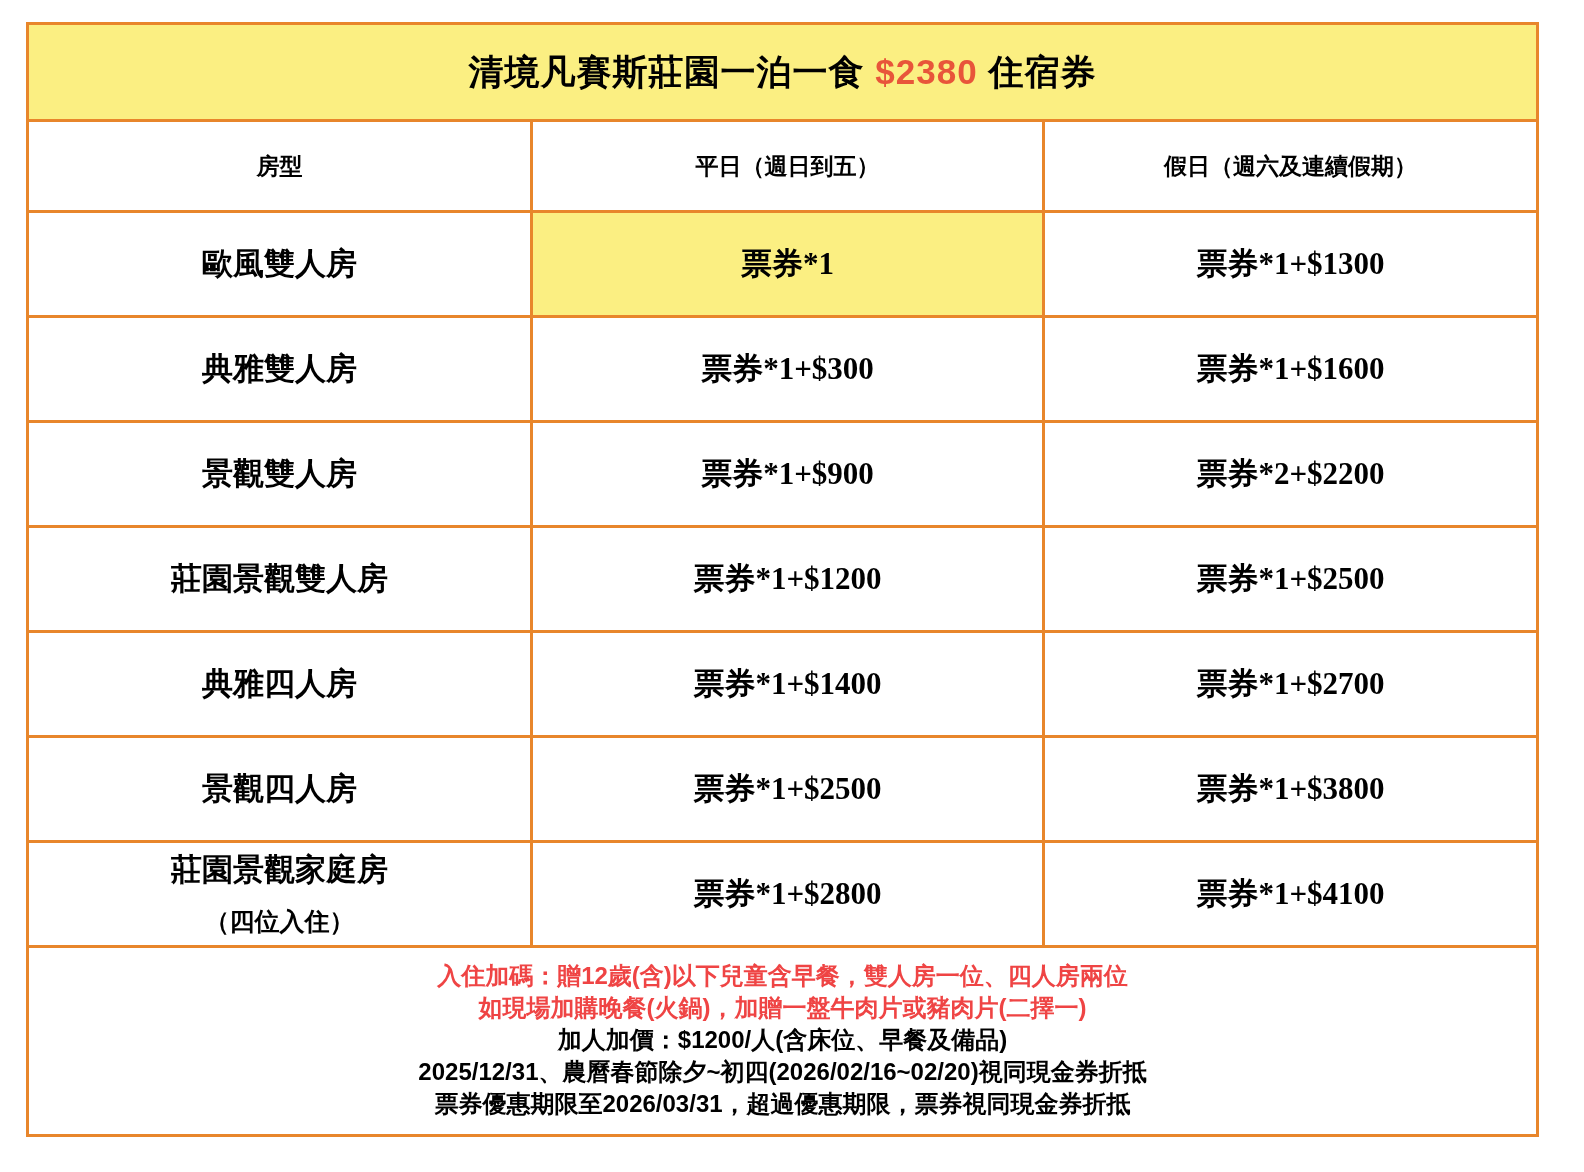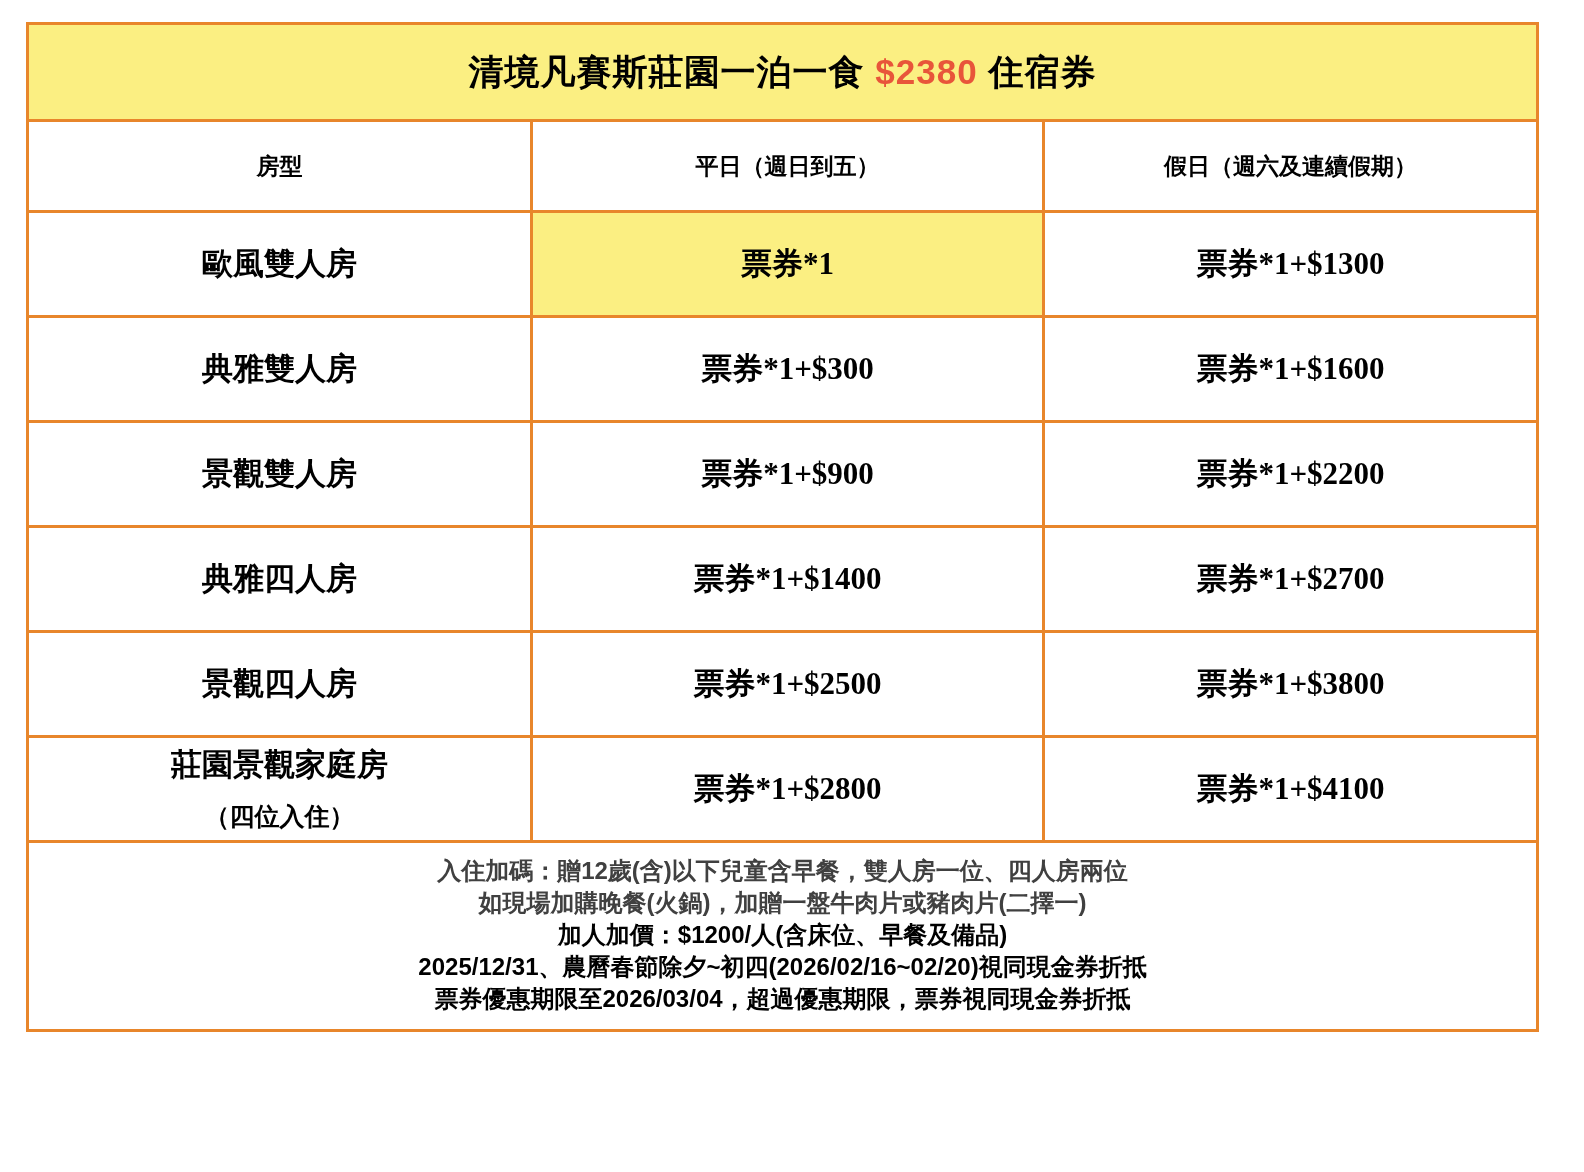--- a/index.html
+++ b/index.html
@@ -74,21 +74,21 @@
   .room-main {
     display: block;
     line-height: 1.15;
   }
   .note-cell {
     padding: 12px 6px 14px 6px;
     font-size: 24px;
     line-height: 1.33;
   }
   .note-red {
-    color: #404040;
+    color: #ef4444;
     font-weight: bold;
   }
   .note-black {
     color: #000000;
     font-weight: bold;
   }
 </style>
 </head>
 <body>
 
@@ -125,23 +125,30 @@
         </td>
         <td class="price-cell">票券*1+$300</td>
         <td class="price-cell">票券*1+$1600</td>
       </tr>
 
       <tr>
         <td class="room-cell">
           <span class="room-main">景觀雙人房</span>
         </td>
         <td class="price-cell">票券*1+$900</td>
-        <td class="price-cell">票券*1+$2200</td>
+        <td class="price-cell">票券*2+$2200</td>
       </tr>
 
+      <tr>
+        <td class="room-cell">
+          <span class="room-main">莊園景觀雙人房</span>
+        </td>
+        <td class="price-cell">票券*1+$1200</td>
+        <td class="price-cell">票券*1+$2500</td>
+      </tr>
 
       <tr>
         <td class="room-cell">
           <span class="room-main">典雅四人房</span>
         </td>
         <td class="price-cell">票券*1+$1400</td>
         <td class="price-cell">票券*1+$2700</td>
       </tr>
 
       <tr>
@@ -160,18 +167,18 @@
         <td class="price-cell">票券*1+$2800</td>
         <td class="price-cell">票券*1+$4100</td>
       </tr>
 
       <tr>
         <td class="note-cell" colspan="3">
           <div class="note-red">入住加碼：贈12歲(含)以下兒童含早餐，雙人房一位、四人房兩位</div>
           <div class="note-red">如現場加購晚餐(火鍋)，加贈一盤牛肉片或豬肉片(二擇一)</div>
           <div class="note-black">加人加價：$1200/人(含床位、早餐及備品)</div>
           <div class="note-black">2025/12/31、農曆春節除夕~初四(2026/02/16~02/20)視同現金券折抵</div>
-          <div class="note-black">票券優惠期限至2026/03/04，超過優惠期限，票券視同現金券折抵</div>
+          <div class="note-black">票券優惠期限至2026/03/31，超過優惠期限，票券視同現金券折抵</div>
         </td>
       </tr>
     </tbody>
   </table>
 </div>
 
 </body></html>

